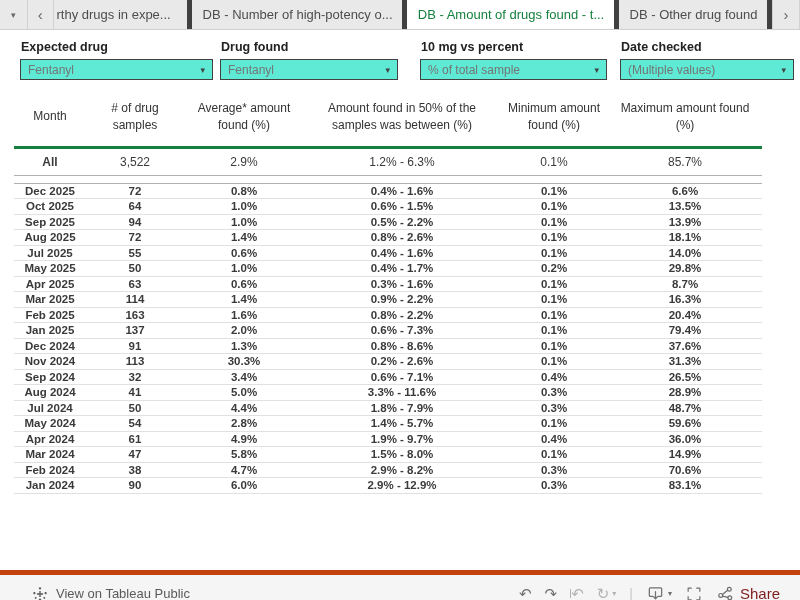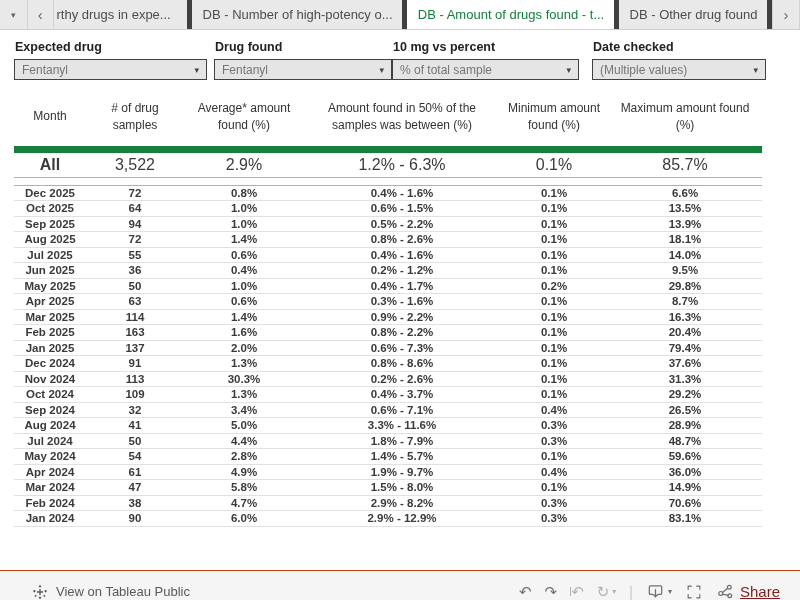--- a/index.html
+++ b/index.html
@@ -15,52 +15,52 @@
   .tab-nav { width:26px; font-size:15px; color:#777; }
   .tab { display:flex; align-items:center; padding:0 11px; font-size:13px;
     color:#4d4d4d; background:#e9e9e9; border-right:5px solid #404040;
     white-space:nowrap; overflow:hidden; cursor:pointer; }
   .tab.first { width:138px; flex:none; padding-left:3px; }
   .tab.active { background:#ffffff; color:#15803d; }
   .tab-next { margin-left:auto; width:28px; border-left:1px solid #d2d2d2;
     border-right:none; color:#9a9a9a; }
 
   
-  .filters { display:flex; padding:8px 0 0 14px; }
+  .filters { display:flex; padding:8px 0 0 20px; }
   .filter { display:flex; flex-direction:column; }
   .f1 { width:193px; margin-right:7px; }
-  .f2 { width:178px; margin-right:0; }
+  .f2 { width:178px; margin-right:22px; }
   .f3 { width:187px; margin-right:13px; }
   .f4 { width:174px; }
   .filter-label { font-size:12.5px; font-weight:bold; color:#222; margin:2px 0 5px 1px; }
-  .dropdown { height:21px; border:1px solid #424242; background:#e5e5e5;
+  .dropdown { height:21px; border:1px solid #424242; background:#5eead4;
     display:flex; align-items:center; justify-content:space-between;
     padding:0 7px; font-size:12px; color:#757575; cursor:pointer; }
   .dd-caret { font-size:9px; color:#424242; }
 
   
   table { border-collapse:collapse; table-layout:fixed; width:748px;
     margin:12px 0 0 14px; }
   col.c-month{width:72px} col.c-samp{width:98px} col.c-avg{width:120px}
   col.c-rng{width:196px} col.c-min{width:108px} col.c-max{width:154px}
   th { font-size:12px; font-weight:normal; color:#333; text-align:center;
     vertical-align:middle; line-height:1.4; padding:8px 2px 12px; cursor:pointer; }
   td { font-size:11.5px; color:#3a3a3a; text-align:center; vertical-align:middle;
     padding:0 2px; cursor:default; }
-  tr.summary td { height:28px; font-size:16px;
-    border-top:7px solid #15803d; border-bottom:1px solid #b0b0b0; }
+  tr.summary td { height:28px; font-size:12px;
+    border-top:3px solid #15803d; border-bottom:1px solid #b0b0b0; }
   tr.summary td:first-child { font-weight:bold; }
   tr.spacer td { height:8px; border:none; }
   tbody.months tr { height:15.5px;font-weight:bold; }
   tbody.months tr td { border-bottom:1px solid #e1e1e1; }
   tbody.months tr:first-child td { border-top:1px solid #b0b0b0; }
 
   
   .footer { position:absolute; left:0; bottom:0; width:800px; height:30px;
-    background:#f5f5f5; border-top:1px solid #c2410c; display:flex;
+    background:#f5f5f5; border-top:5px solid #c2410c; display:flex;
     align-items:center; padding:12px 20px 0 32px; }
   .brand { display:flex; align-items:center; gap:8px; cursor:pointer; }
   .brand-text { font-size:13px; color:#5a5a5a; }
   .toolbar { margin-left:auto; display:flex; align-items:center; gap:13px; }
   .tb-icon { font-size:15px; color:#6f6f6f; line-height:1; cursor:pointer;
     display:flex; align-items:center; }
   .tb-icon.dim { color:#b3b3b3; }
   .icon-replay::before { content:""; display:inline-block; width:0; height:9px;
     border-left:1.4px solid currentColor; margin-right:0; vertical-align:-1px; }
   .mini-caret { font-size:8px; margin-left:3px; }
@@ -188,28 +188,20 @@
       </tr>
       <tr>
         <td>Jul 2025</td>
         <td>55</td>
         <td>0.6%</td>
         <td>0.4% - 1.6%</td>
         <td>0.1%</td>
         <td>14.0%</td>
       </tr>
       <tr>
-        <td>Jun 2025</td>
-        <td>36</td>
-        <td>0.4%</td>
-        <td>0.2% - 1.2%</td>
-        <td>0.1%</td>
-        <td>9.5%</td>
-      </tr>
-      <tr>
         <td>May 2025</td>
         <td>50</td>
         <td>1.0%</td>
         <td>0.4% - 1.7%</td>
         <td>0.2%</td>
         <td>29.8%</td>
       </tr>
       <tr>
         <td>Apr 2025</td>
         <td>63</td>
@@ -250,28 +242,20 @@
         <td>0.1%</td>
         <td>37.6%</td>
       </tr>
       <tr>
         <td>Nov 2024</td>
         <td>113</td>
         <td>30.3%</td>
         <td>0.2% - 2.6%</td>
         <td>0.1%</td>
         <td>31.3%</td>
-      </tr>
-      <tr>
-        <td>Oct 2024</td>
-        <td>109</td>
-        <td>1.3%</td>
-        <td>0.4% - 3.7%</td>
-        <td>0.1%</td>
-        <td>29.2%</td>
       </tr>
       <tr>
         <td>Sep 2024</td>
         <td>32</td>
         <td>3.4%</td>
         <td>0.6% - 7.1%</td>
         <td>0.4%</td>
         <td>26.5%</td>
       </tr>
       <tr>

